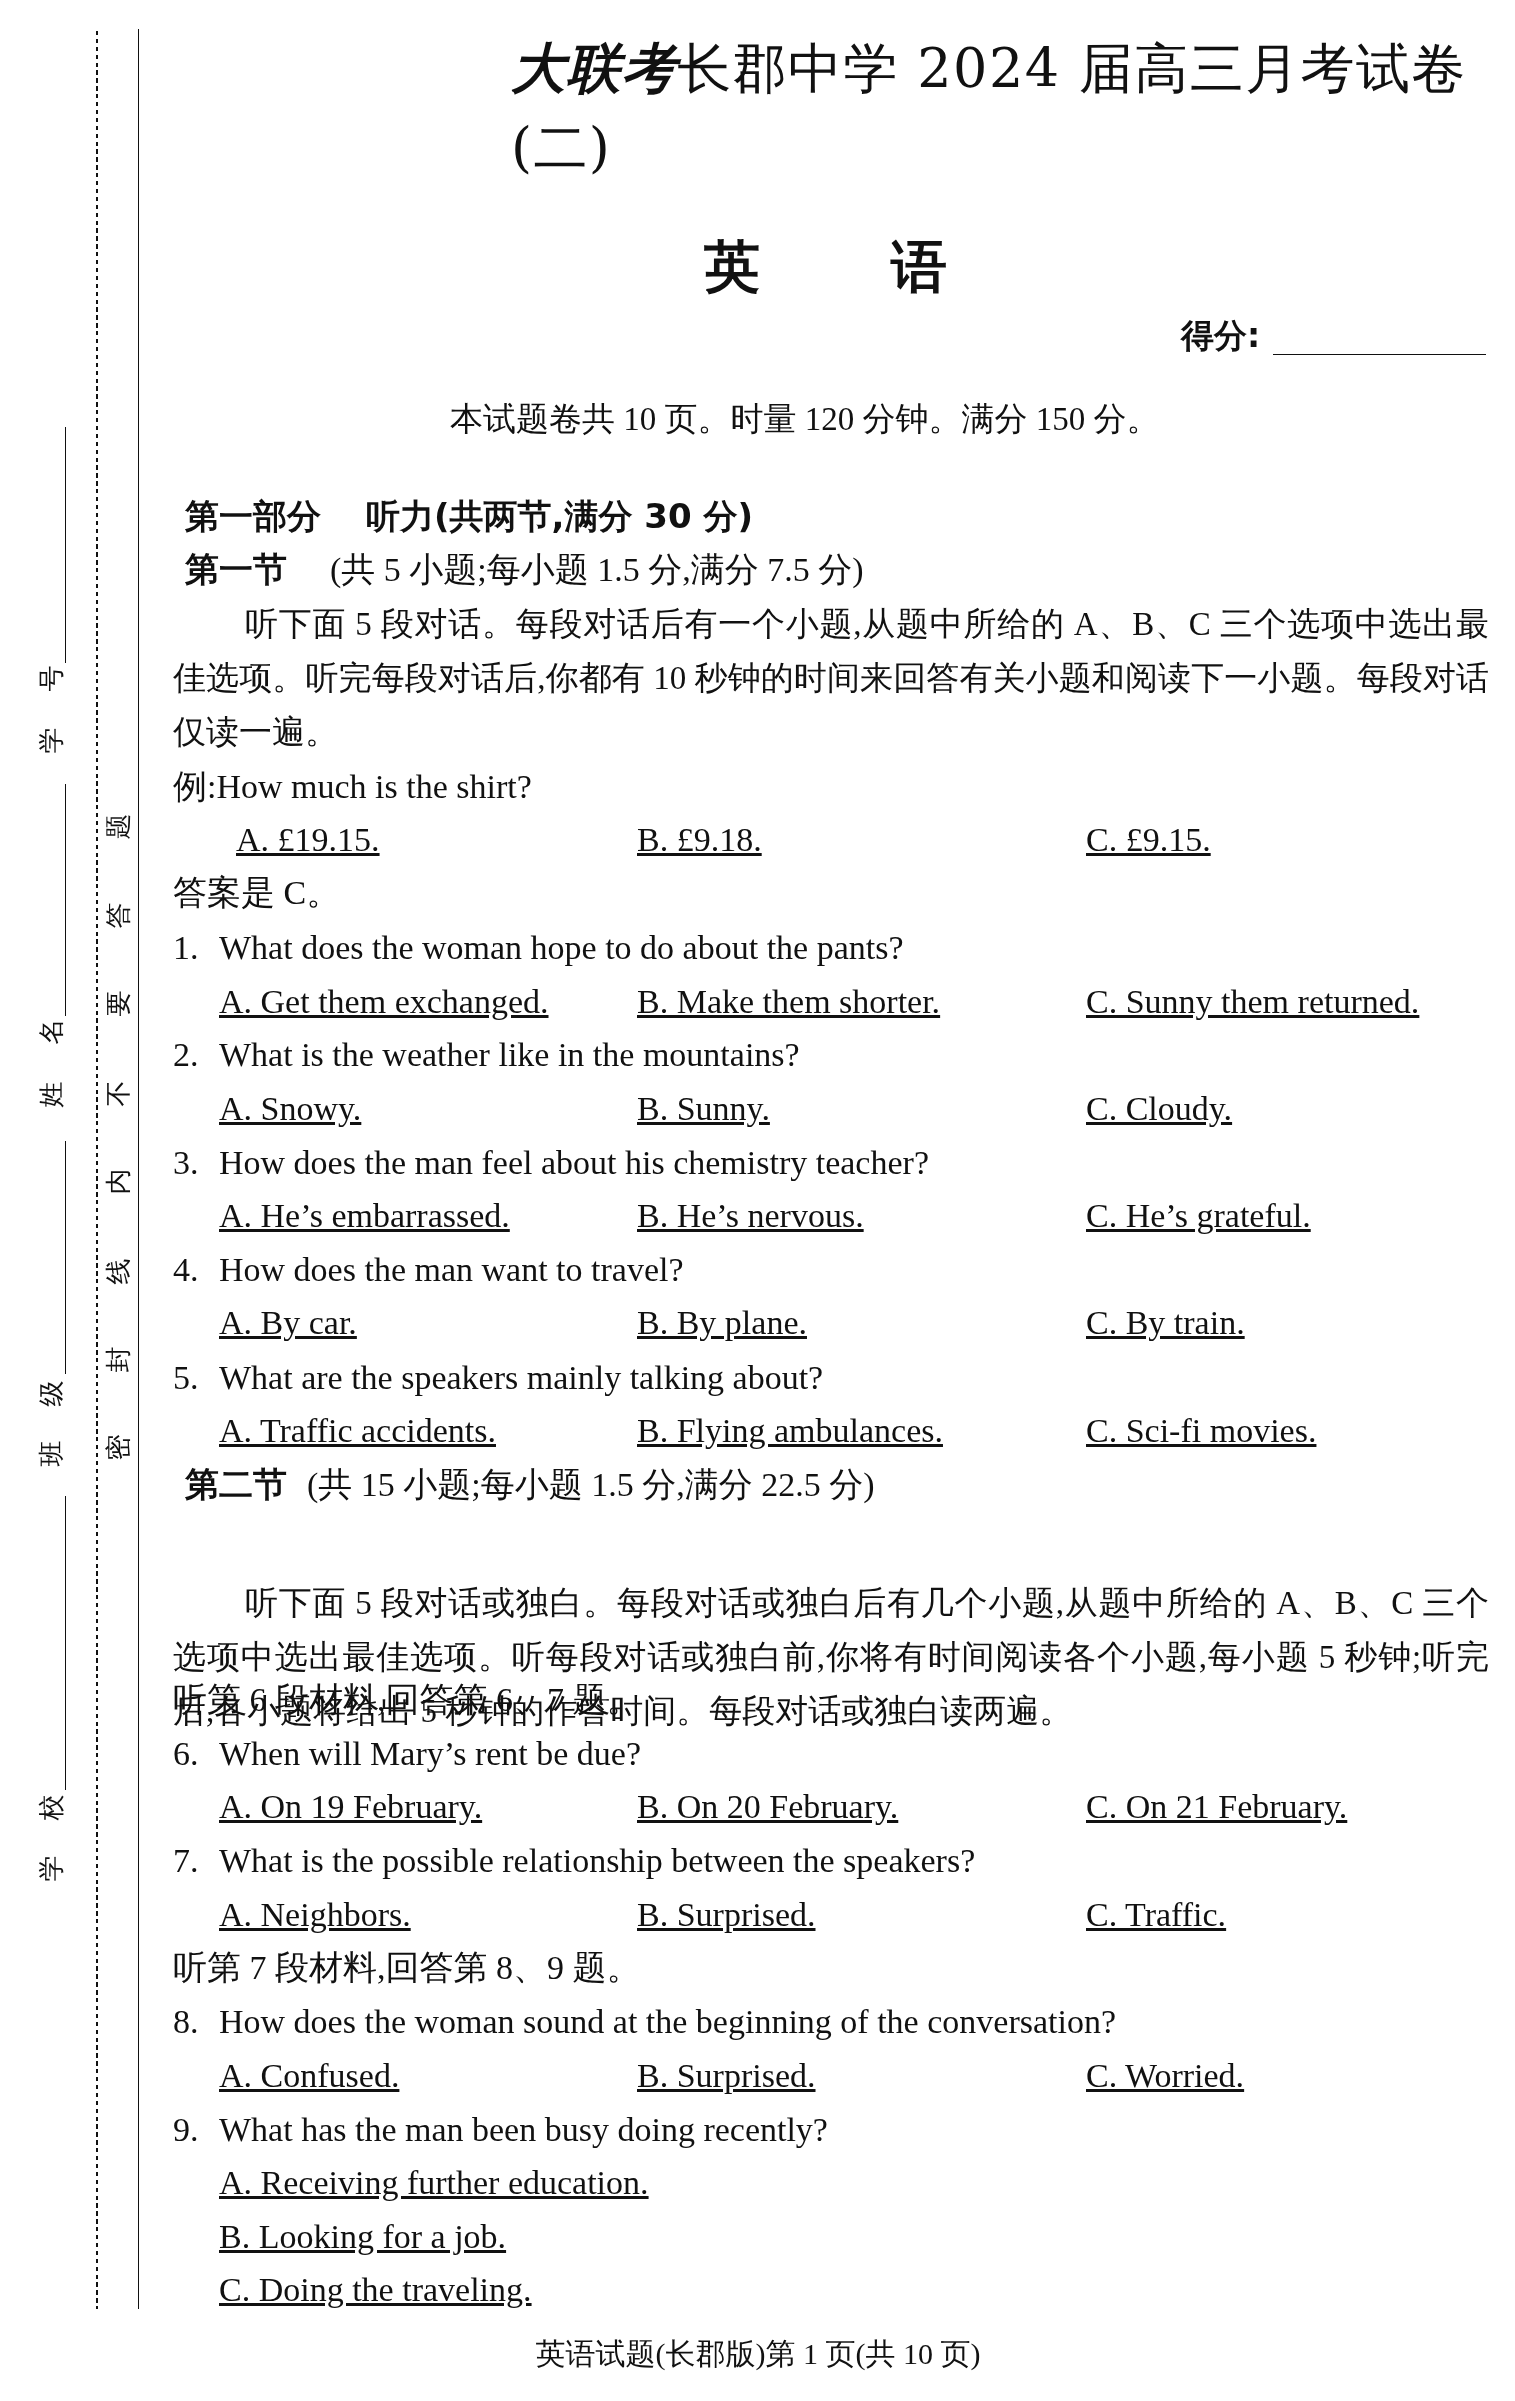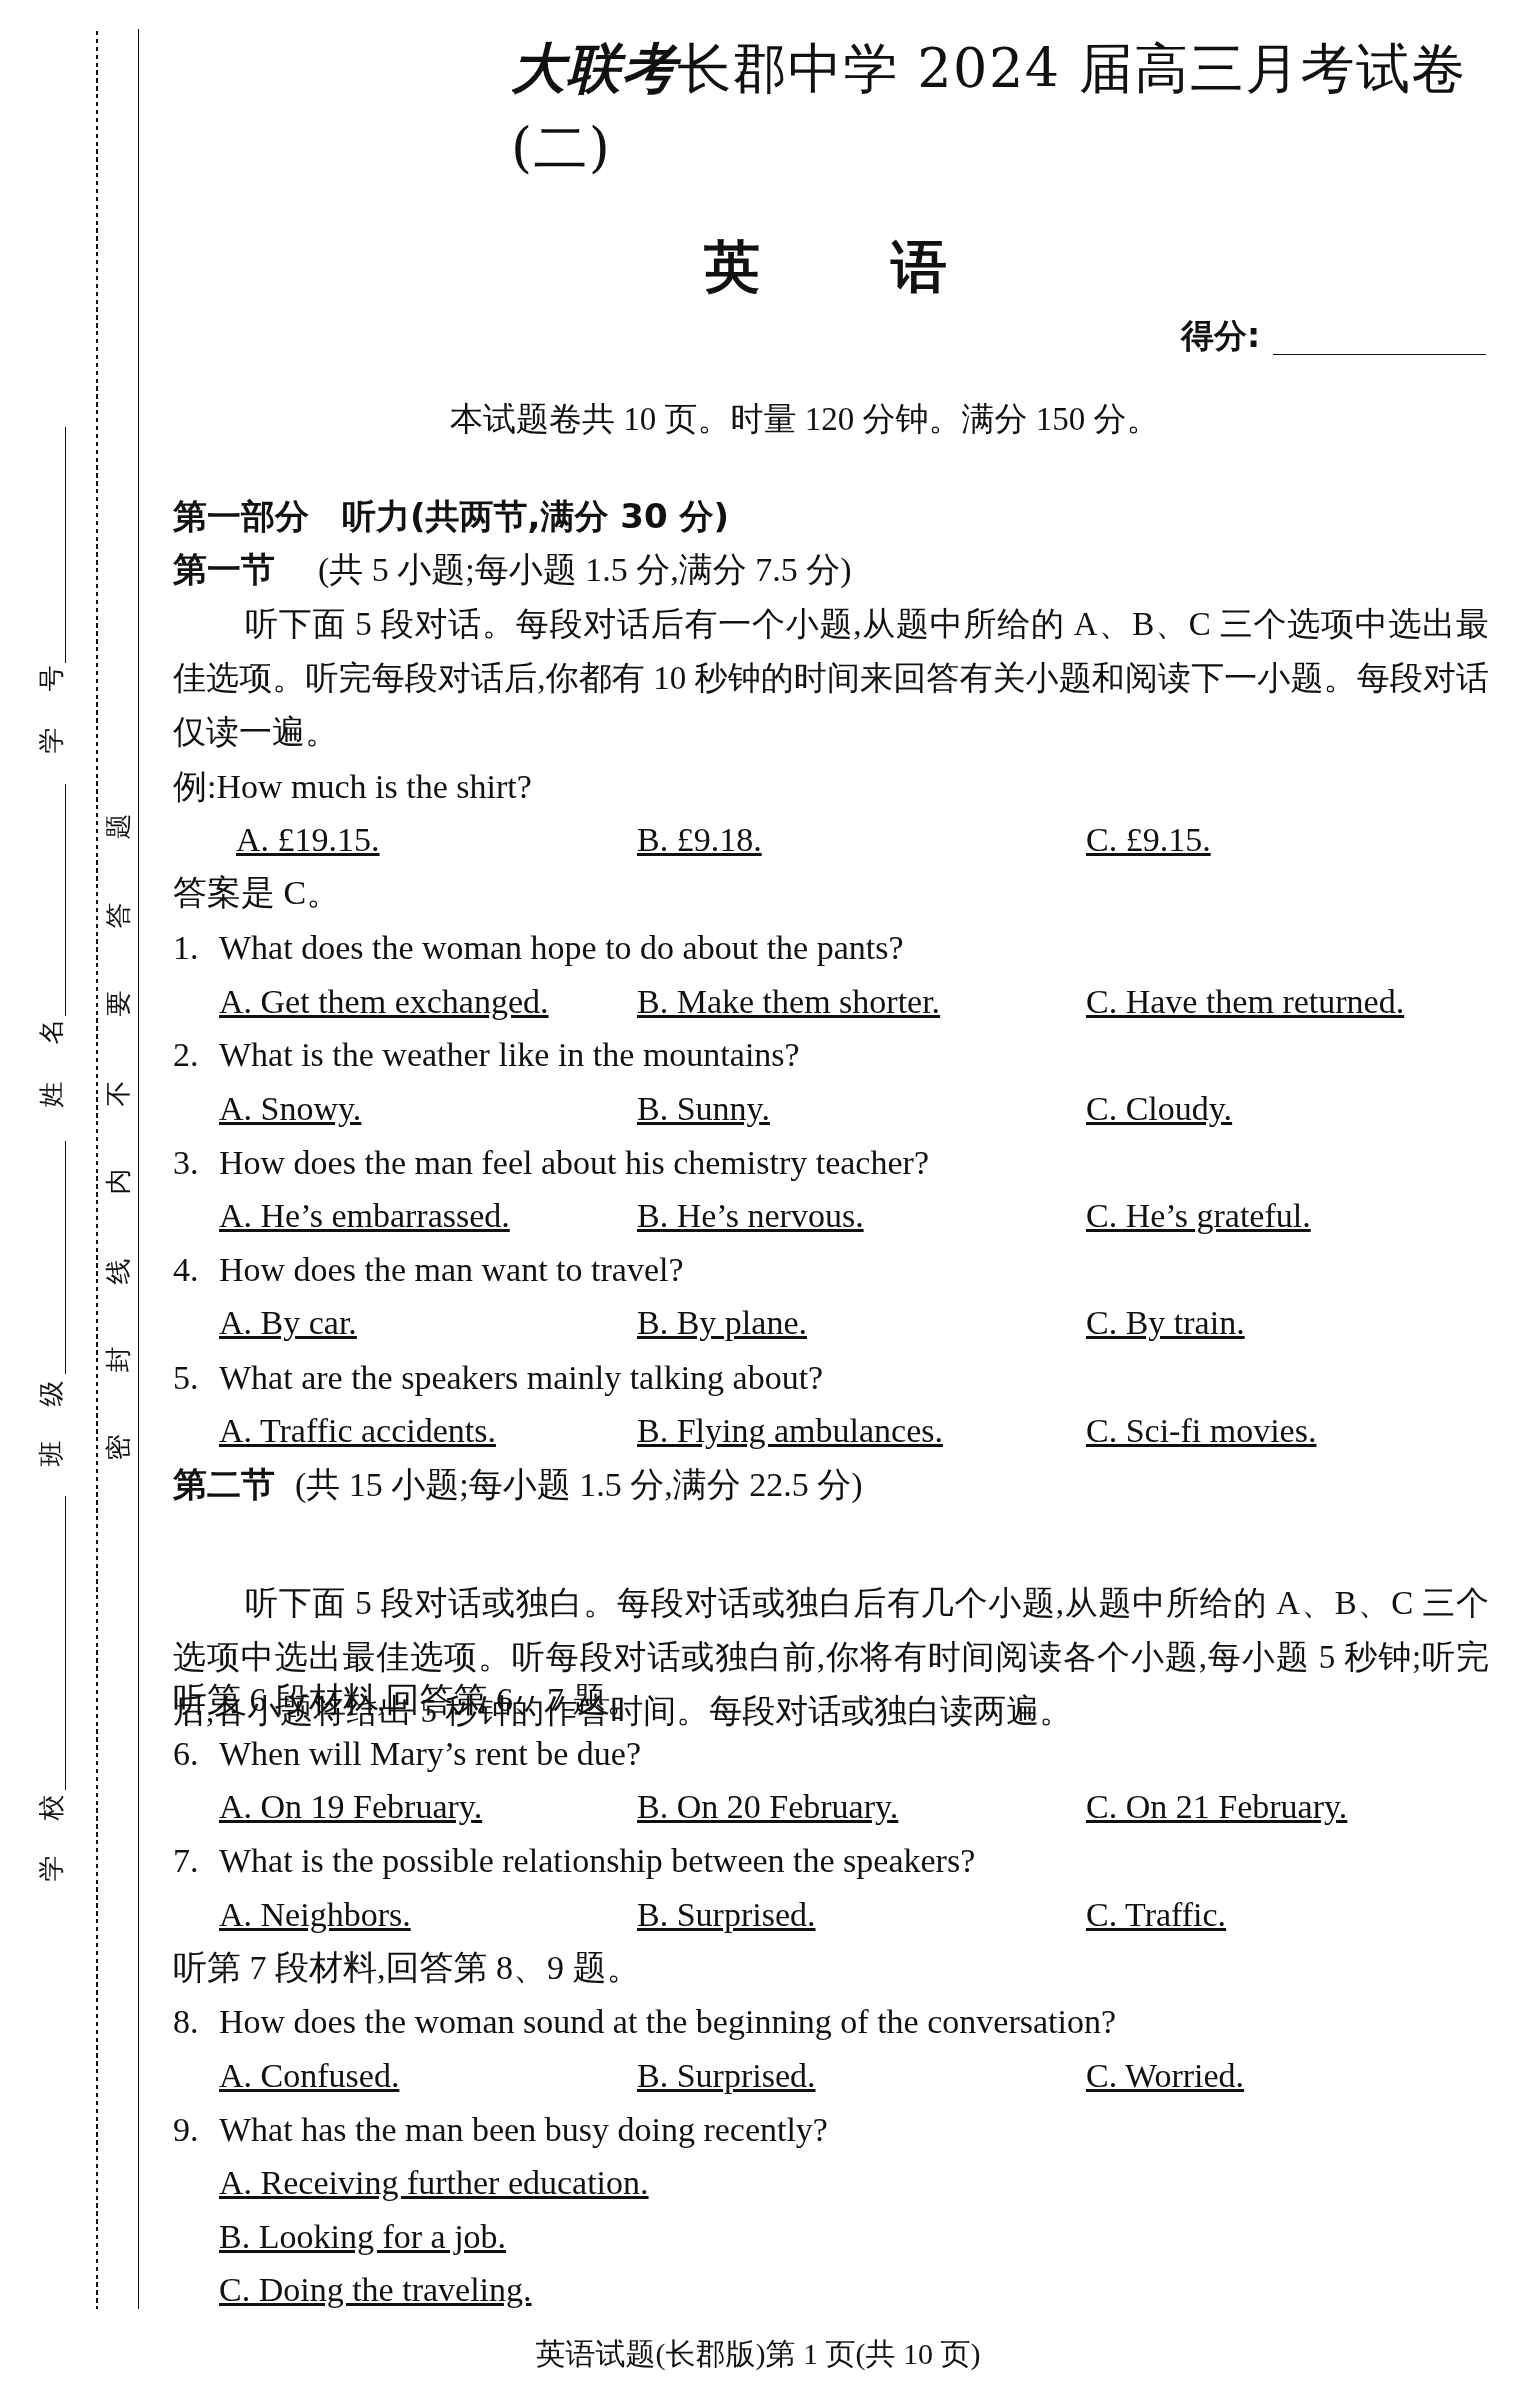--- a/index.html
+++ b/index.html
@@ -24,21 +24,21 @@
              font-family:"DejaVu Sans", sans-serif;margin-top:44px; }
   .subject span { display:inline-block; width:187px; }
   .subject span:last-child { width:auto; }
   .score-label { position:absolute; left:1181px; top:314px; font-size:33px; line-height:43px; font-weight:bold;
                  font-family:"DejaVu Sans", sans-serif; }
   .score-line { position:absolute; left:1273px; top:354px; width:213px; height:1.4px; background:#111; }
   .intro { position:absolute; left:450px; top:396px; font-size:33px; line-height:47px; }
 
   
   .line { position:absolute; left:173px; font-size:34px; line-height:43px; white-space:nowrap; }
-  .line.bold-head .h { font-weight:bold; font-family:"DejaVu Sans", sans-serif; }
+  .line.bold-head .h { font-weight:bold; font-family:"DejaVu Sans", sans-serif;margin-left:12px; }
   .para { position:absolute; left:173px; width:1316px; font-size:33px; line-height:54px; text-align:justify;
           text-indent:72px; }
   .q-num { display:inline-block; width:46px; }
   .opt { position:absolute; font-size:34px; line-height:43px; white-space:nowrap;text-decoration:underline; }
   .footer { position:absolute; left:0; width:1516px; top:2336px; text-align:center; font-size:30px; line-height:36px; }
 </style>
 </head>
 <body>
 
 <div>
@@ -91,21 +91,21 @@
   <span>例:</span><span>How much is the shirt?</span>
 </div>
 <div class="opt" style="left:236px;top:818px">A.  £19.15.</div>
 <div class="opt" style="left:637px;top:818px">B.  £9.18.</div>
 <div class="opt" style="left:1086px;top:818px">C.  £9.15.</div>
 <div class="line" style="top:871px">答案是 C。</div>
 
 <div class="line" style="top:926px"><span class="q-num">1.</span><span>What does the woman hope to do about the pants?</span></div>
 <div class="opt" style="left:219px;top:980px">A. Get them exchanged.</div>
 <div class="opt" style="left:637px;top:980px">B. Make them shorter.</div>
-<div class="opt" style="left:1086px;top:980px">C. Have them returned.</div>
+<div class="opt" style="left:1086px;top:980px">C. Sunny them returned.</div>
 
 <div class="line" style="top:1033px"><span class="q-num">2.</span><span>What is the weather like in the mountains?</span></div>
 <div class="opt" style="left:219px;top:1087px">A. Snowy.</div>
 <div class="opt" style="left:637px;top:1087px">B. Sunny.</div>
 <div class="opt" style="left:1086px;top:1087px">C. Cloudy.</div>
 
 <div class="line" style="top:1141px"><span class="q-num">3.</span><span>How does the man feel about his chemistry teacher?</span></div>
 <div class="opt" style="left:219px;top:1194px">A. He’s embarrassed.</div>
 <div class="opt" style="left:637px;top:1194px">B. He’s nervous.</div>
 <div class="opt" style="left:1086px;top:1194px">C. He’s grateful.</div>

